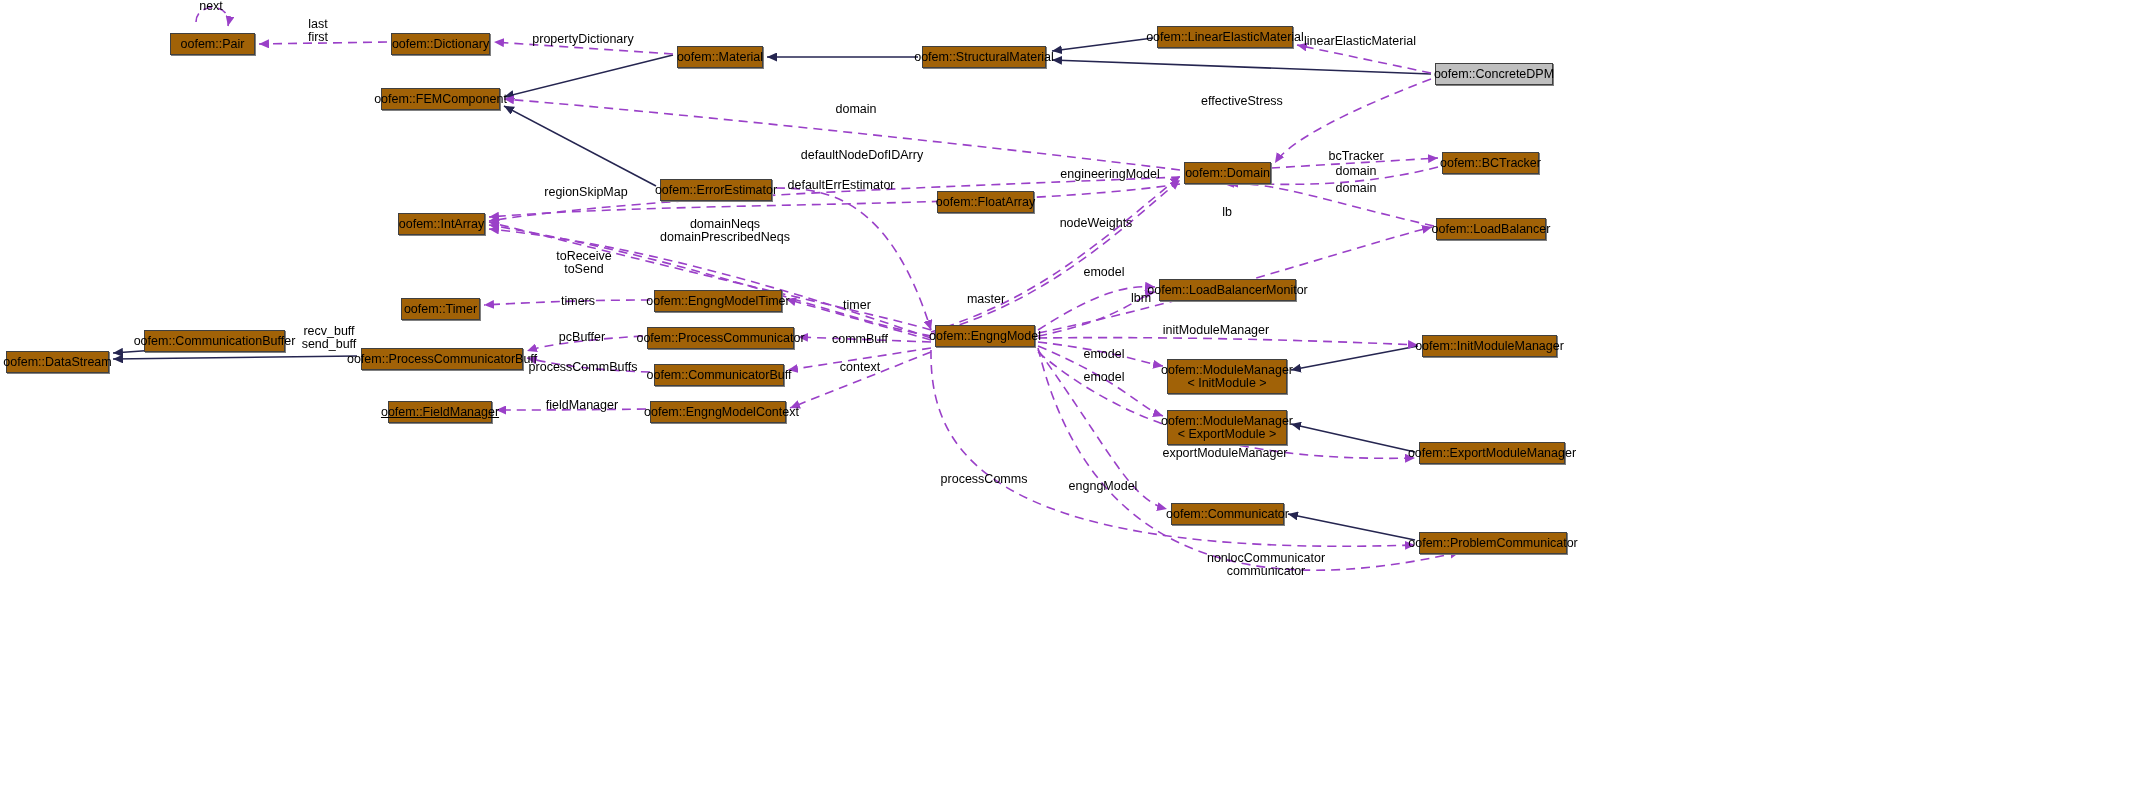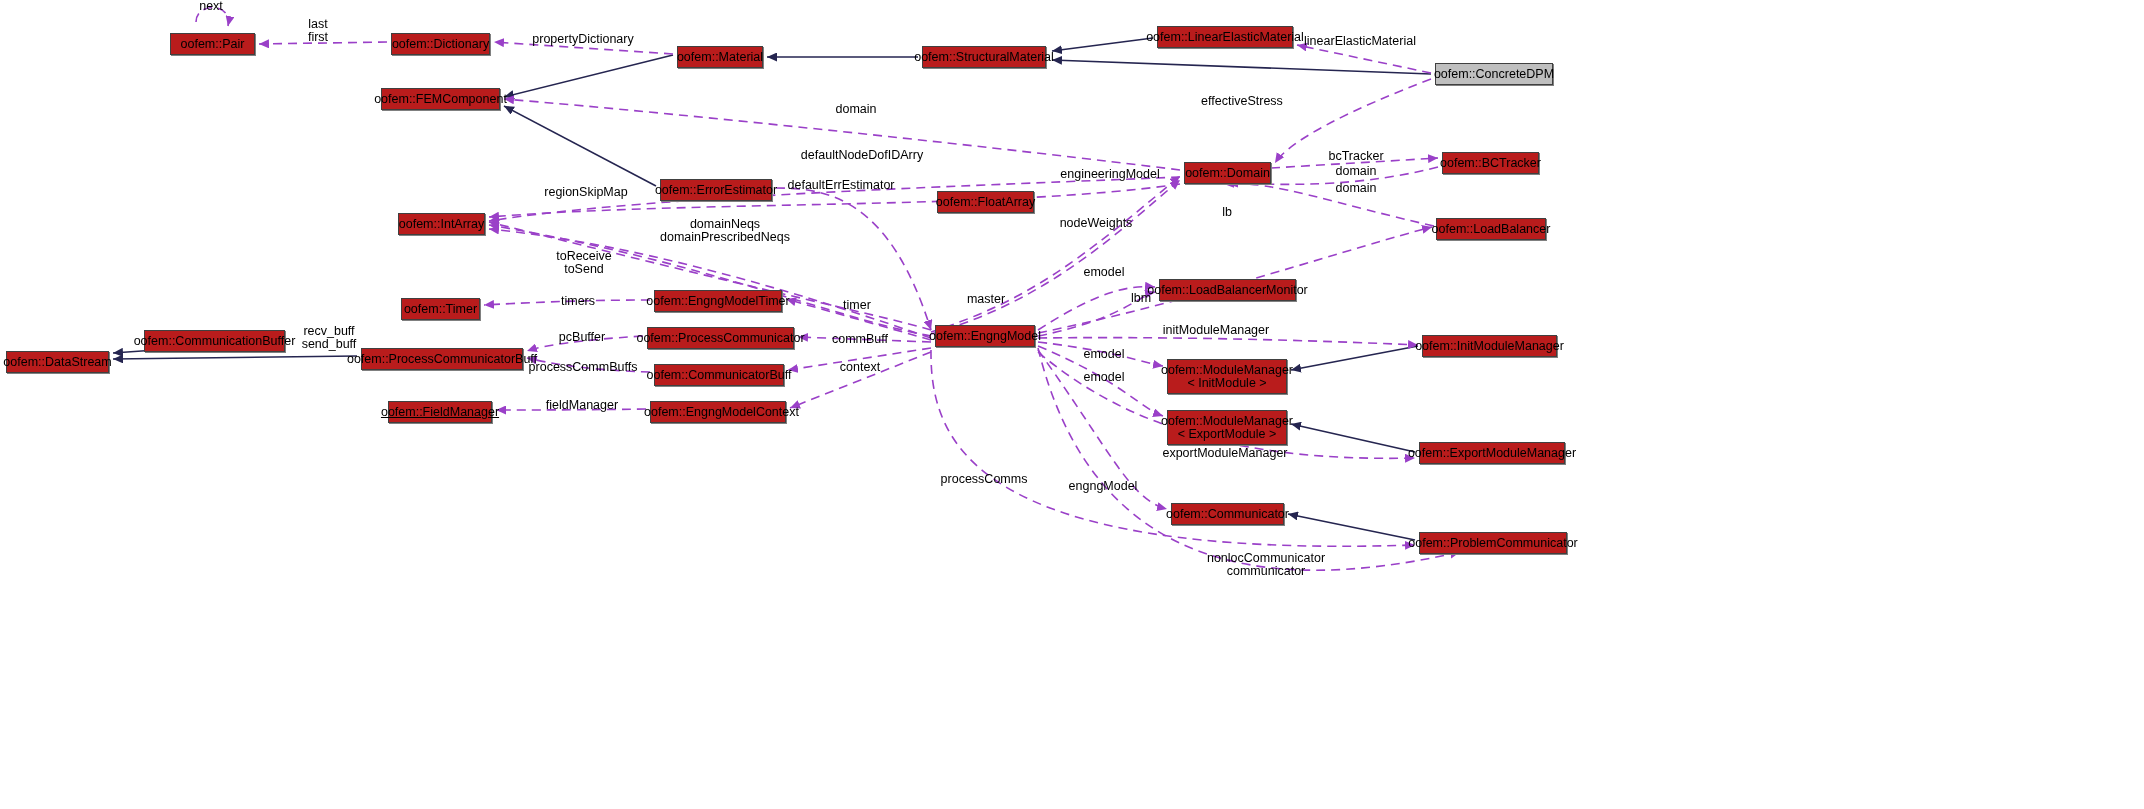--- a/index.html
+++ b/index.html
@@ -9,21 +9,21 @@
     height:809px;
     background:#ffffff;
     font-family:"Liberation Sans", sans-serif;
     overflow:hidden;
   }
   svg#edges{position:absolute;left:0;top:0;width:2144px;height:809px;}
   .node{
     position:absolute;
     box-sizing:border-box;
     border:1px solid #404040;
-    background:#b91c1c;
+    background:#a16207;
     color:#000000;
     font-size:12.5px;
     line-height:13px;
     display:flex;
     flex-direction:column;
     align-items:center;
     justify-content:center;
     text-align:center;
     white-space:nowrap;
     box-shadow:1px 1px 0 0 #808080;

